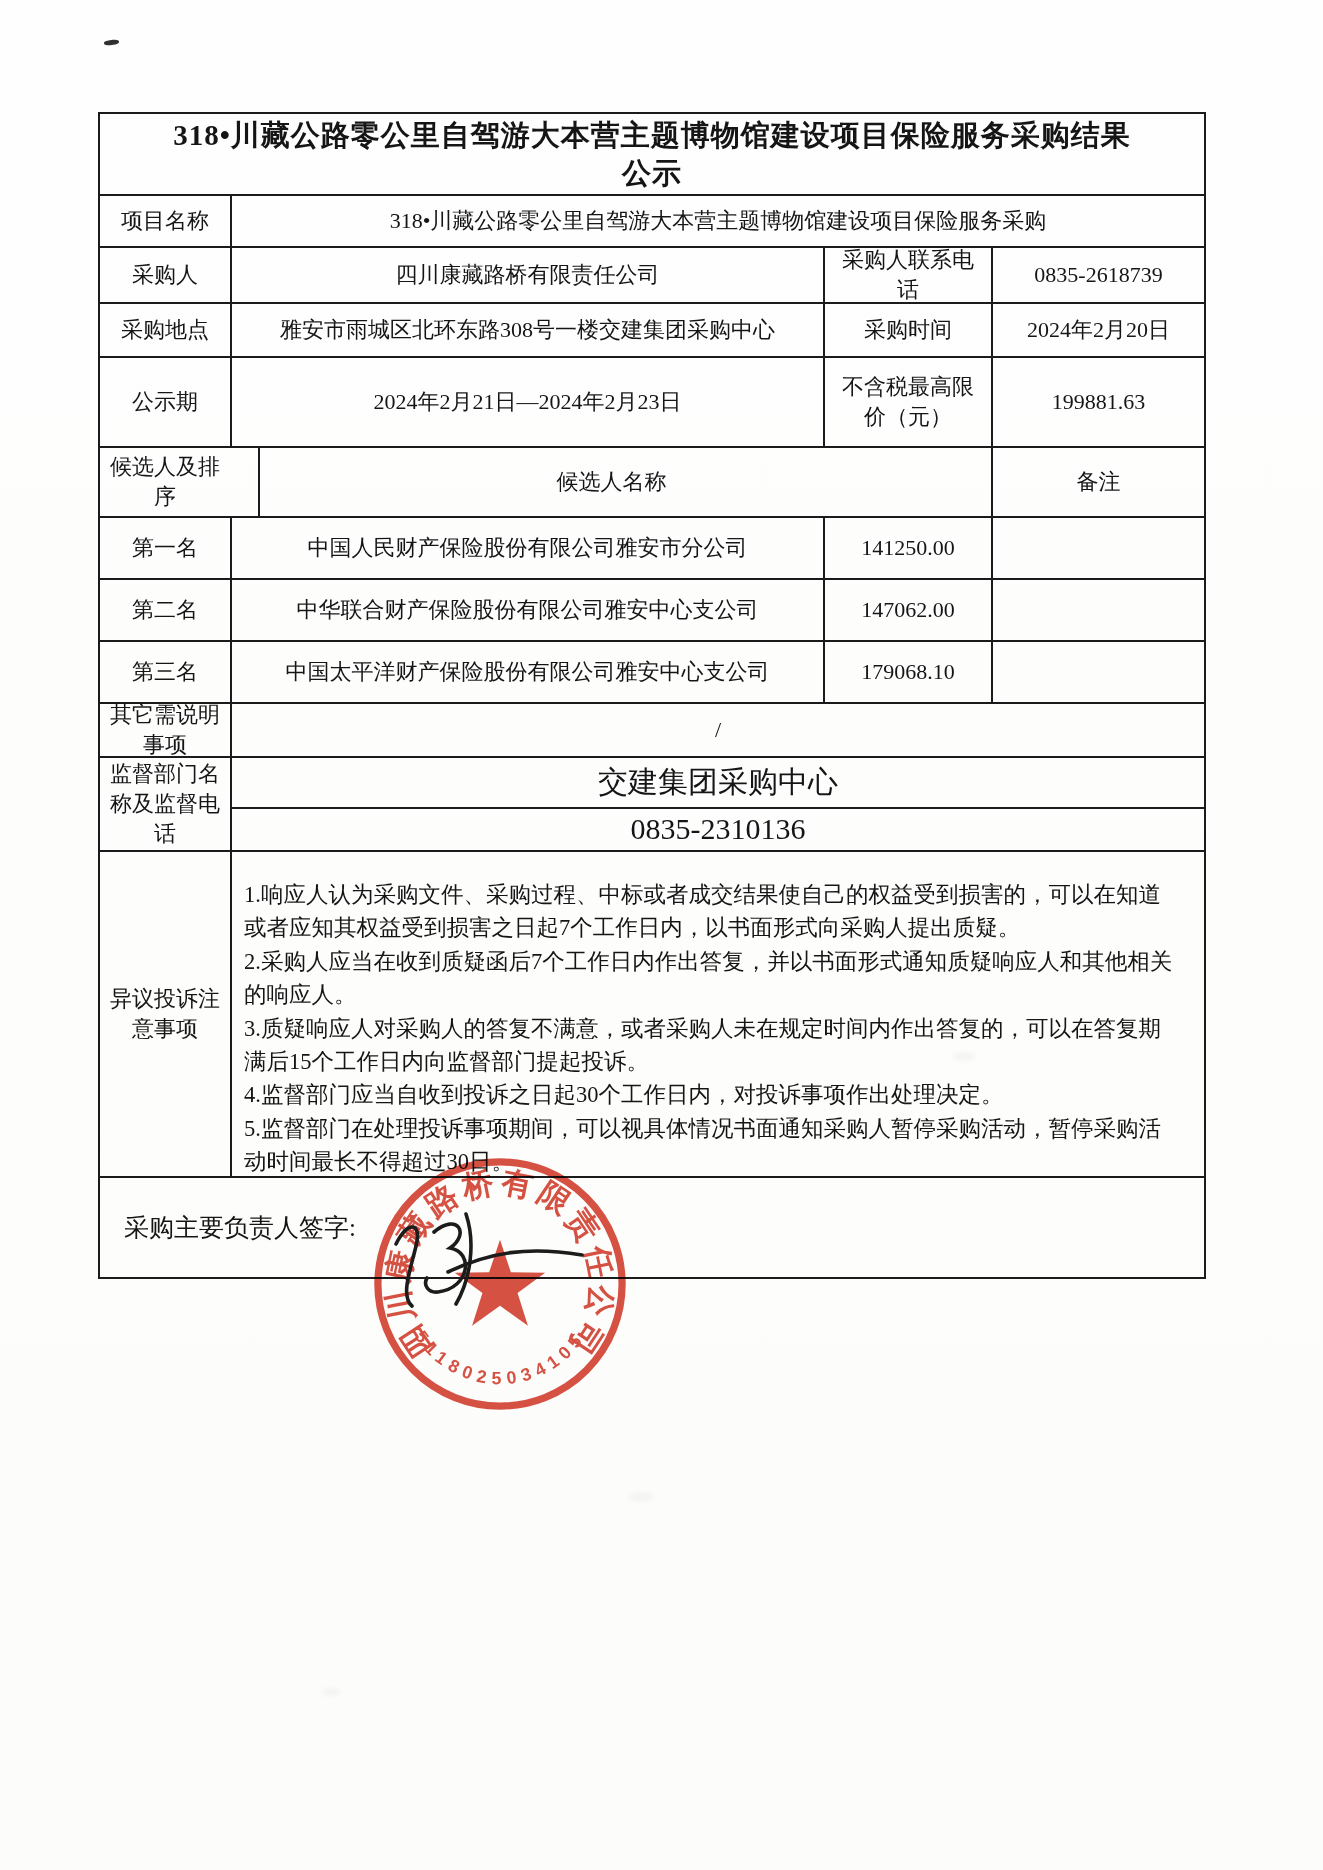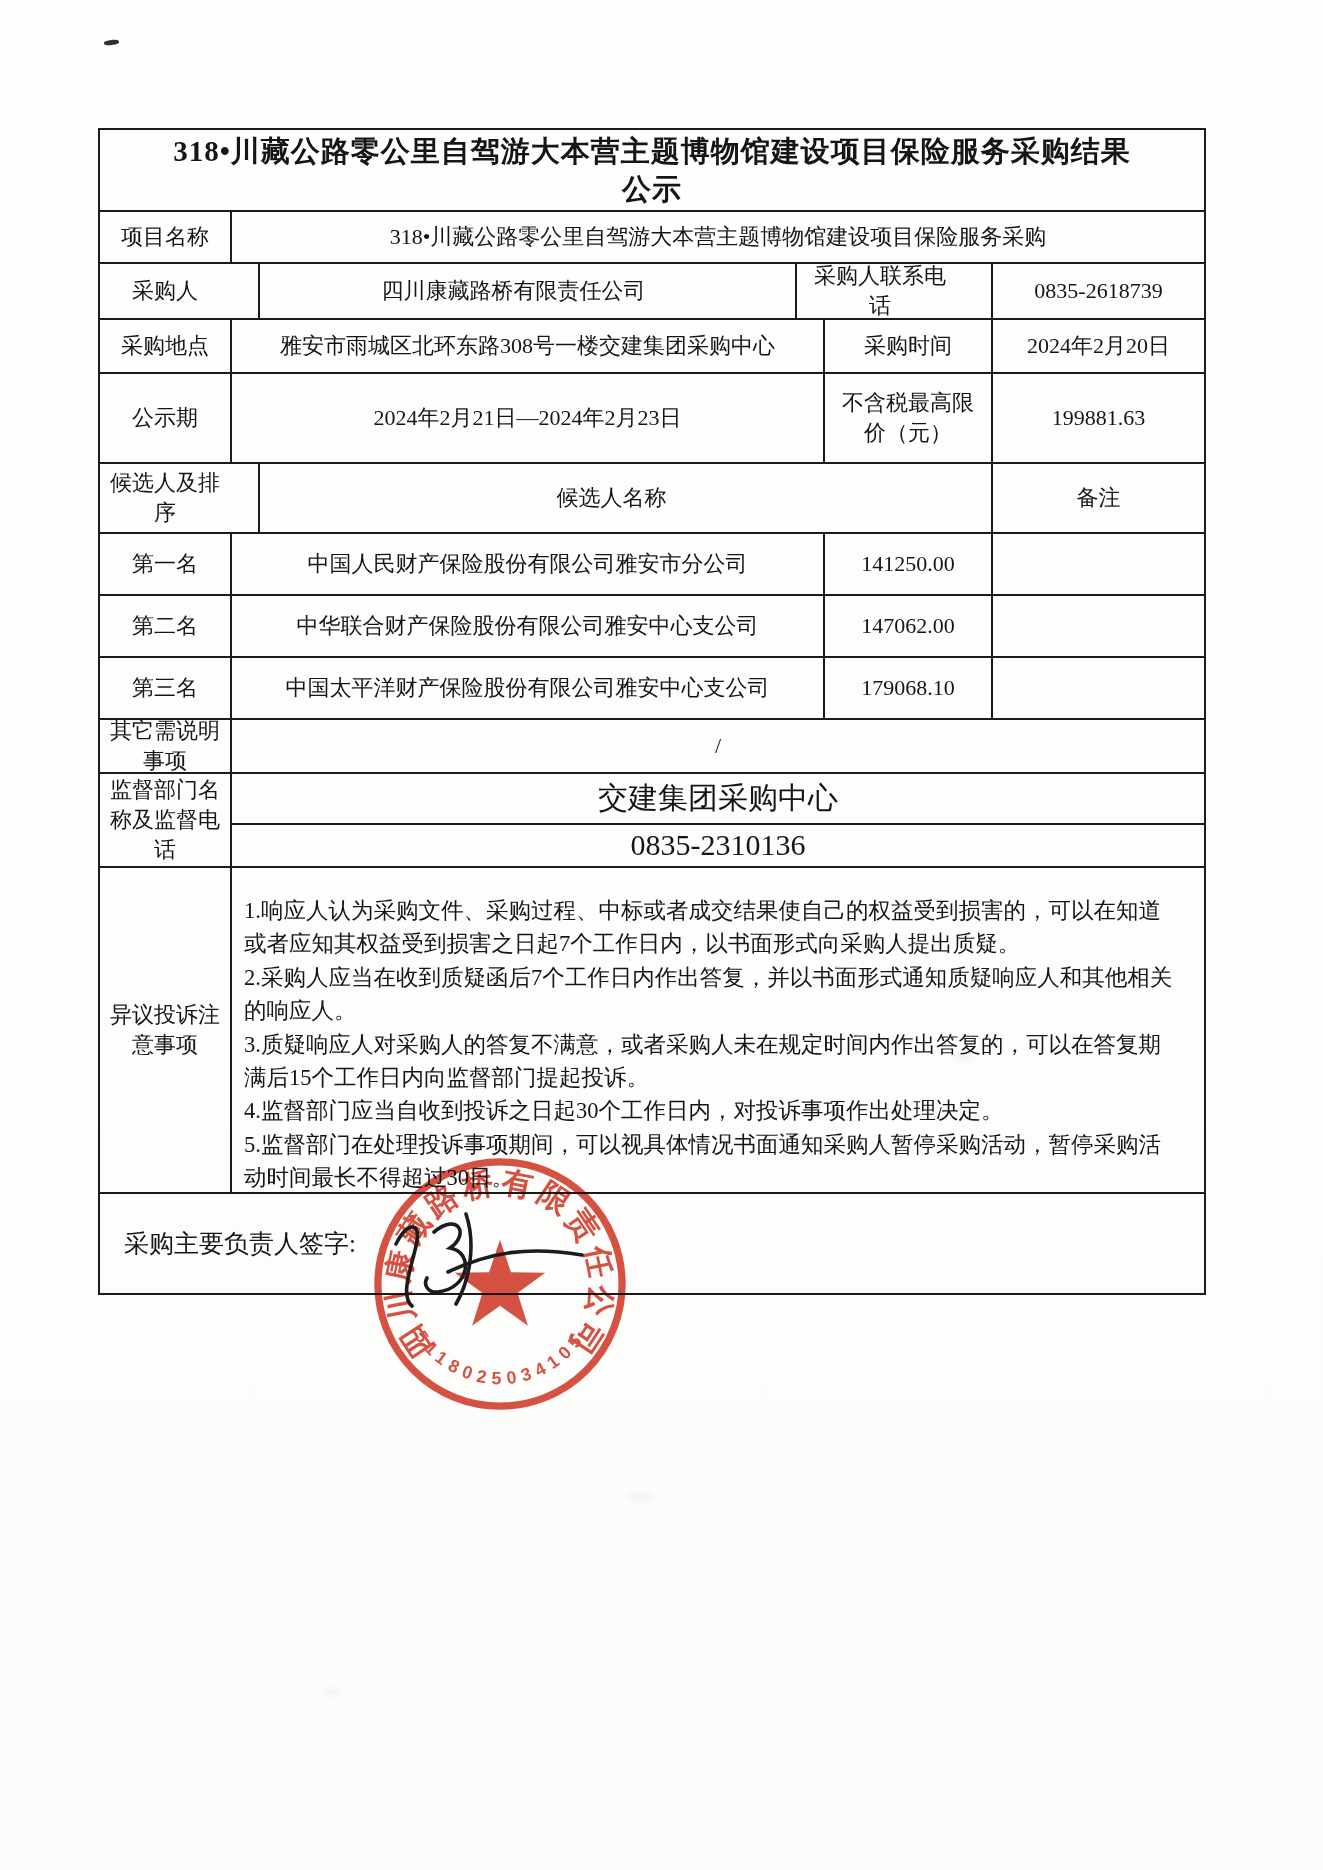--- a/index.html
+++ b/index.html
@@ -7,21 +7,21 @@
     width:1323px;height:1870px;
     background:#ffffff;
     font-family:"Liberation Serif","DejaVu Serif",serif;
     color:#151515;
     position:relative;
     overflow:hidden;
   }
   .page{position:absolute;inset:0;background:linear-gradient(180deg,#fefefe 0%,#fdfdfc 60%,#fcfcfb 100%);}
   
   .doc-table{
-    position:absolute;left:98px;top:128px;width:1108px;
+    position:absolute;left:98px;top:112px;width:1108px;
     border:2px solid #1b1b1b;
     box-sizing:border-box;
     background:transparent;
   }
   .row{display:flex;border-top:2px solid #1b1b1b;box-sizing:border-box;}
   .row:first-child{border-top:none;}
   .cell{
     display:flex;align-items:center;justify-content:center;
     text-align:center;
     font-size:22px;line-height:1.35;
@@ -30,21 +30,21 @@
   }
   .bl{border-left:2px solid #1b1b1b;}
   .w-label{width:130px;flex:0 0 130px;padding:2px 4px;}
   .w-mid{width:168px;flex:0 0 168px;padding:2px 14px;}
   .w-last{width:213px;flex:0 0 213px;}
   .grow{flex:1 1 auto;}
   
   .r-title{height:80px;flex-direction:column;justify-content:center;align-items:center;}
   .r-title .tl{font-size:29px;font-weight:bold;letter-spacing:1px;line-height:38px;text-align:center;}
   .r-project{height:52px;}
-  .r-purchaser{height:56px;gap:28px;}
+  .r-purchaser{height:56px;}
   .r-location{height:54px;}
   .r-period{height:90px;}
   .r-candhead{height:70px;gap:28px;}
   .r-rank{height:62px;}
   .r-other{height:54px;}
   .r-supervision{height:94px;}
   .sup-right{flex:1 1 auto;display:flex;flex-direction:column;border-left:2px solid #1b1b1b;box-sizing:border-box;}
   .sup-sub{flex:1 1 auto;display:flex;align-items:center;justify-content:center;font-size:30px;box-sizing:border-box;}
   .sup-sub + .sup-sub{border-top:2px solid #1b1b1b;}
   .r-objection{height:326px;}

